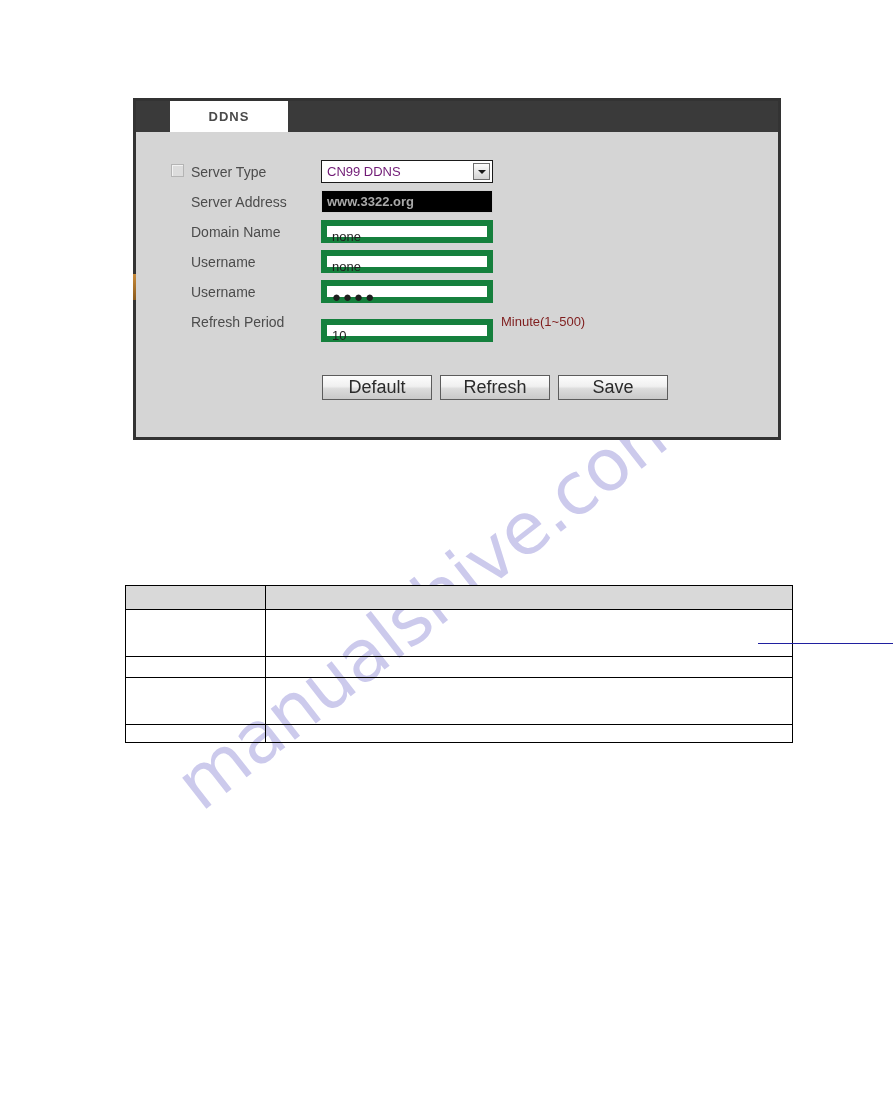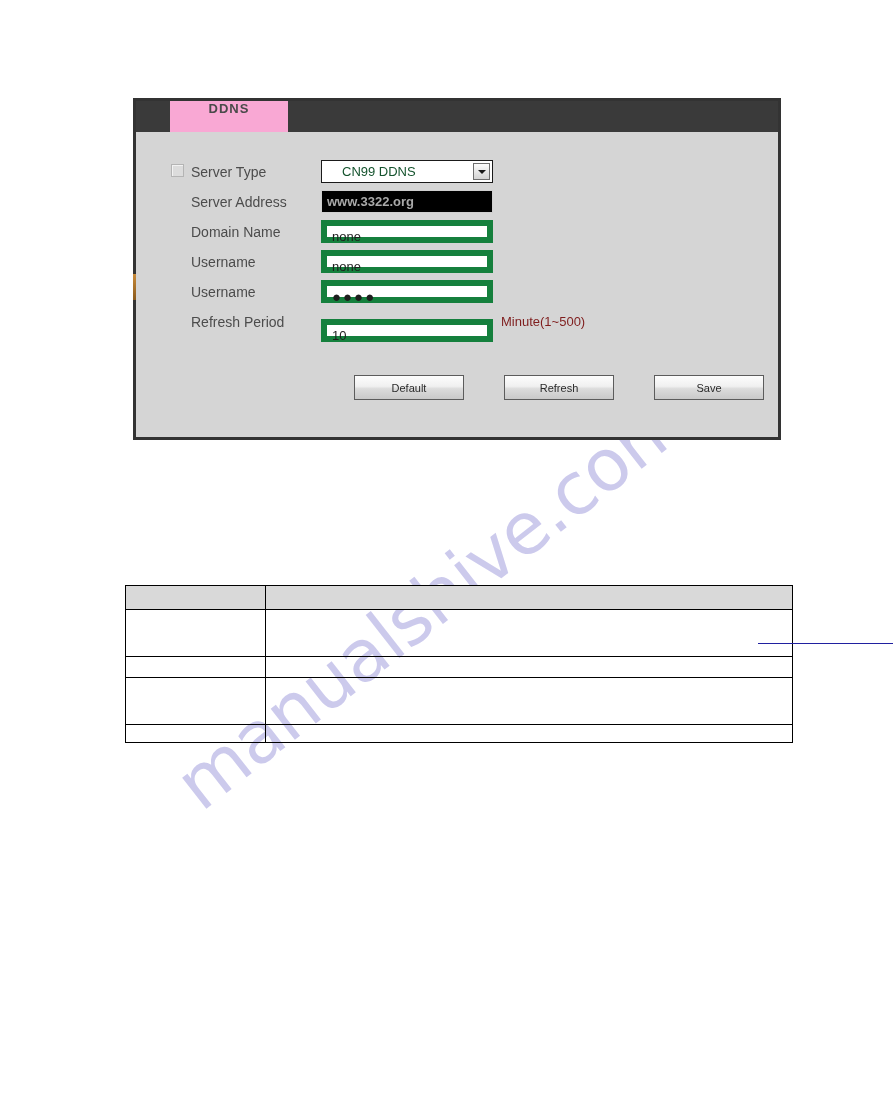--- a/index.html
+++ b/index.html
@@ -58,23 +58,24 @@
     position: relative;
     height: 31px;
     background: #3a3a3a;
   }
   .tab-active {
     position: absolute;
     left: 34px;
     top: 0;
     width: 118px;
     height: 31px;
-    background: #f9a8d4;
-    box-sizing: border-box;
-    display: flex;
+    background: #ffffff;
+    box-sizing: border-box;
+    display: flex;
+    align-items: center;
     justify-content: center;
   }
   .tab-label {
     font-size: 13px;
     font-weight: bold;
     color: #4a4a4a;
     letter-spacing: 1px;
   }
 
   .panel-body {
@@ -142,22 +143,21 @@
     font-weight: bold;
   }
   .field.select {
     border: 1px solid #1a1a1a;
     padding-right: 24px;
     display: flex;
     align-items: center;
   }
   .select-value {
     font-size: 13px;
-    color: #14532d;
-    margin-left: 15px;
+    color: #701a75;
   }
   .select-arrow-btn {
     position: absolute;
     right: 2px;
     top: 2px;
     width: 17px;
     height: 17px;
     background: linear-gradient(#fcfcfc, #d4d4d4);
     border: 1px solid #6e6e6e;
     box-sizing: border-box;
@@ -192,29 +192,28 @@
     top: 243px;
     display: flex;
     gap: 8px;
   }
   .btn {
     width: 110px;
     height: 25px;
     box-sizing: border-box;
     background: linear-gradient(#fdfdfd 0%, #f0f0f0 45%, #dcdcdc 55%, #c9c9c9 100%);
     border: 1px solid #5c5c5c;
-    font-size: 11px;
+    font-size: 18px;
     color: #2b2b2b;
     font-family: "Liberation Sans", sans-serif;
     display: flex;
     align-items: center;
     justify-content: center;
     cursor: pointer;
     border-radius: 0;
-    margin-left: 32px;
   }
 
   
   .desc-table {
     position: absolute;
     left: 125px;
     top: 585px;
     width: 668px;
     border-collapse: collapse;
     table-layout: fixed;

